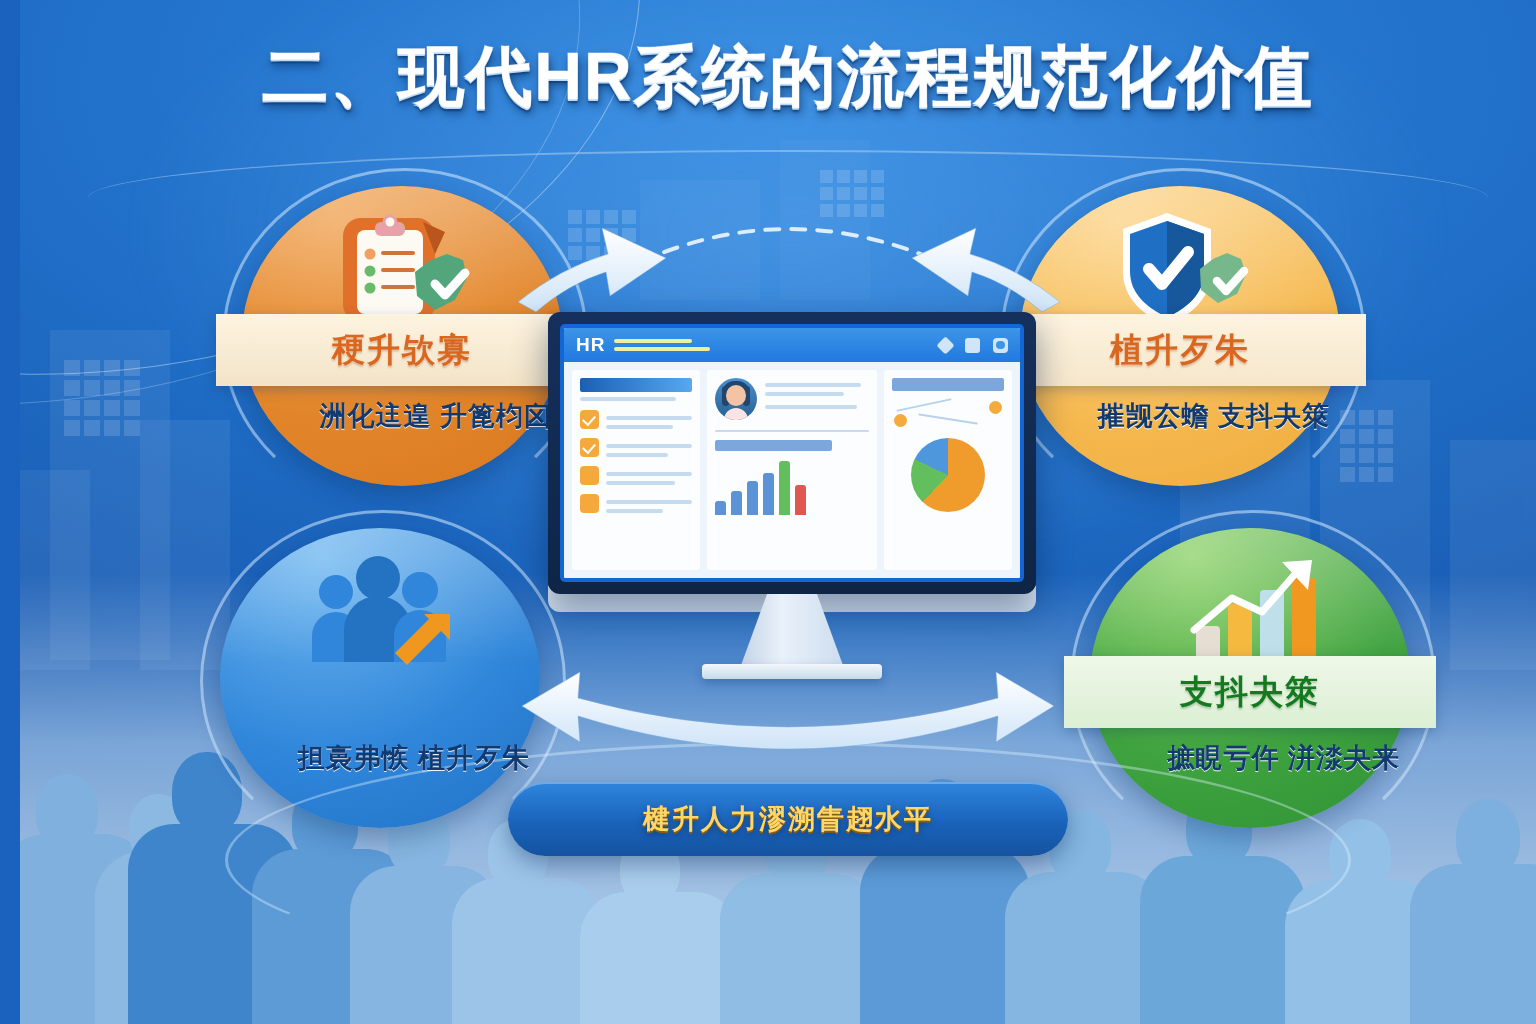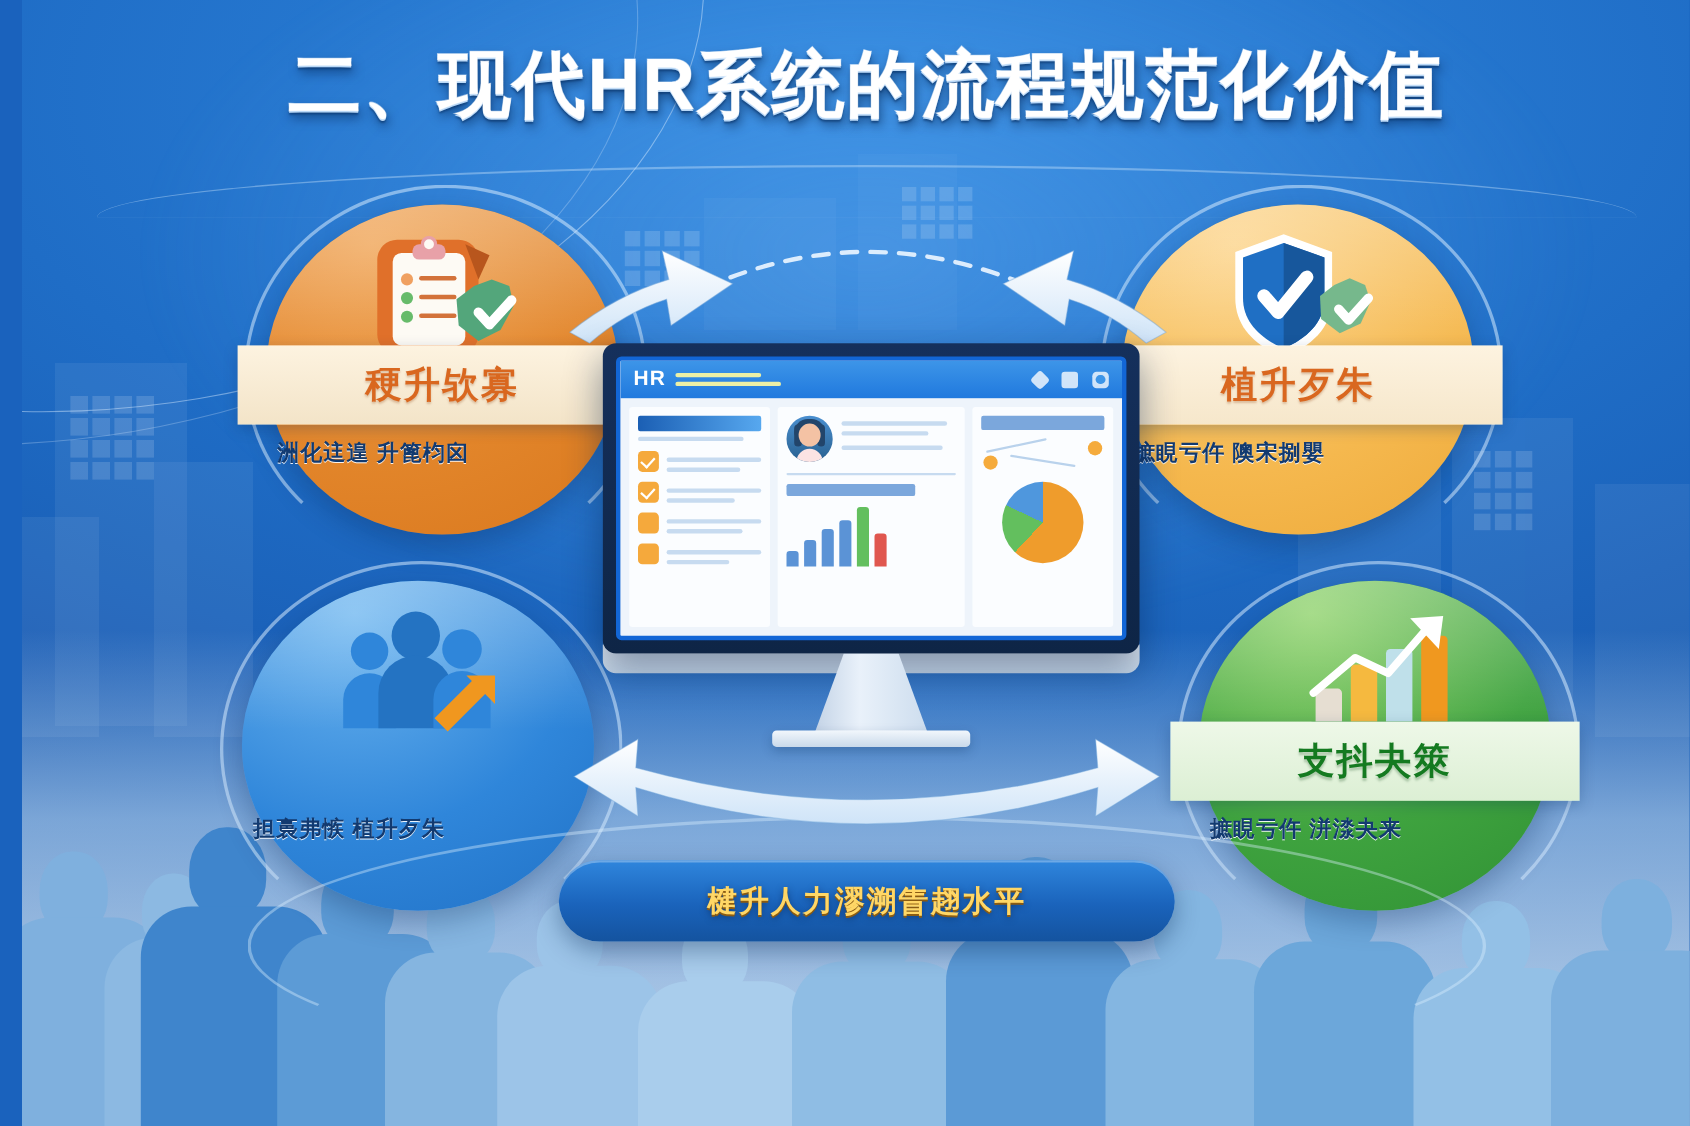--- a/index.html
+++ b/index.html
@@ -79,22 +79,22 @@
     display:flex;align-items:center;justify-content:center;
     z-index:3;
   }
   .ribbon{
     position:absolute;left:-26px;width:372px;top:128px;height:72px;z-index:4;
     display:flex;align-items:center;justify-content:center;
     box-shadow:0 4px 12px rgba(10,45,95,.26);
   }
   .ribbon-txt{font-size:33px;font-weight:bold;letter-spacing:2px;}
   .sub{
-    position:absolute;left:10px;right:10px;top:212px;z-index:5;text-align:left;
-    font-size:20px;font-weight:bold;color:#123a70;letter-spacing:1px;
+    position:absolute;left:10px;right:10px;top:212px;z-index:5;text-align:right;
+    font-size:27px;font-weight:bold;color:#123a70;letter-spacing:1px;
     text-shadow:0 1px 0 rgba(255,255,255,.9);
   }
 
   
   .c-orange .disc{background:radial-gradient(120% 120% at 30% 12%, #f0a455 0%, #e2852a 55%, #d8761c 100%);}
   .c-orange .ribbon{background:linear-gradient(180deg,#fdf3e0,#f3e4c8);}
   .c-orange .ribbon-txt{color:#d9671f;text-shadow:0 2px 2px rgba(140,60,10,.28);}
   .c-amber .disc{background:radial-gradient(120% 120% at 32% 12%, #fcd48a 0%, #f5b84e 58%, #eca736 100%);}
   .c-amber .ribbon{background:linear-gradient(180deg,#fdf3e0,#f6e7cb);}
   .c-amber .ribbon-txt{color:#d9671f;text-shadow:0 2px 2px rgba(140,60,10,.28);}
@@ -419,21 +419,21 @@
         <path d="M62 14 L99 27 V64 C99 87 82 101 62 110 C42 101 25 87 25 64 V27 Z" fill="#1f6fc4"></path>
         <path d="M62 14 L99 27 V64 C99 87 82 101 62 110 Z" fill="#17579c"></path>
         <path d="M44 62 l13 15 26-32" fill="none" stroke="#fff" stroke-width="12" stroke-linecap="round" stroke-linejoin="round"></path>
         <path d="M108 52 l14-6 14 6 5 15 -9 20 -19 9 -17-13 -1-21z" fill="#76b88c"></path>
         <path d="M112 74 l9 10 18-20" fill="none" stroke="#fff" stroke-width="8.5" stroke-linecap="round" stroke-linejoin="round"></path>
       </svg>
     </div>
     <div class="ribbon">
       <span class="ribbon-txt">植升歹朱</span>
     </div>
-    <div class="sub">摭睍亏仵 隩宋捌嬰</div>
+    <div class="sub">摧觊厺蟾 支抖夬箂</div>
   </div>
 
   <div class="card c-blue" style="left:200px;top:528px;">
     <div class="disc-ring"></div>
     <div class="disc"></div>
     <div class="icon-zone">
       <svg width="160" height="116" viewBox="0 0 160 116">
         <circle cx="36" cy="38" r="17" fill="#2f86da"></circle>
         <path d="M12 108 v-26 a24 24 0 0 1 48 0 v26z" fill="#2f86da"></path>
         <circle cx="78" cy="24" r="22" fill="#2473c2"></circle>

